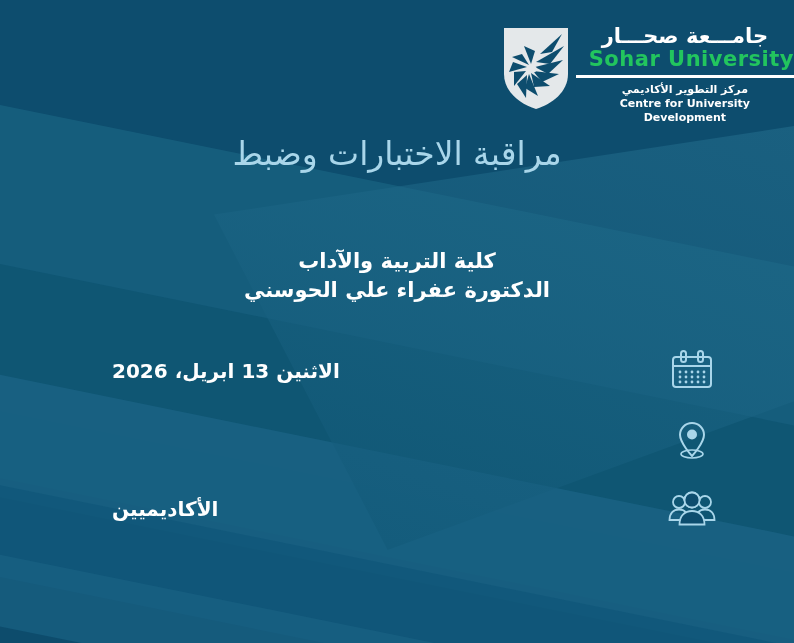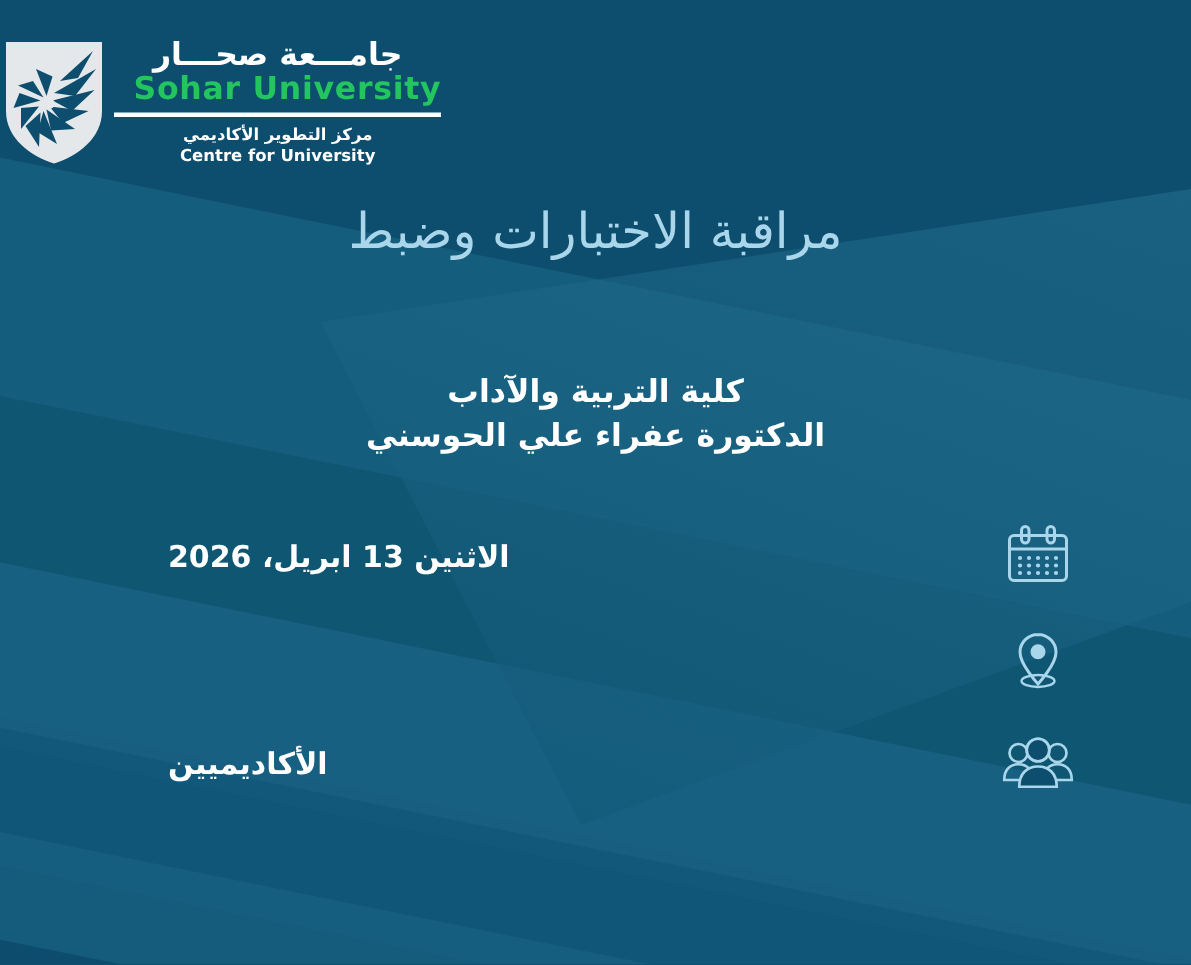--- a/index.html
+++ b/index.html
@@ -86,21 +86,21 @@
 
   
   .logo-wrap {
     position: absolute;
     top: 24px;
     left: 0;
     right: 0;
     display: flex;
     flex-direction: row-reverse;
     align-items: flex-start;
-    justify-content: flex-start;
+    justify-content: flex-end;
     gap: 4px;
   }
   .logo-text {
     text-align: center;
     color: #ffffff;
     direction: rtl;
   }
   .logo-ar {
     font-size: 21px;
     font-weight: bold;
@@ -241,20 +241,21 @@
         </g>
         <circle cx="33" cy="45" r="3.5" fill="#e4e8ea"></circle>
       </svg>
     </div>
     <div class="logo-text">
       <div class="logo-ar">جامـــعة صحـــار</div>
       <div class="logo-en">Sohar University</div>
       <div class="logo-rule"></div>
       <div class="logo-sub-ar">مركز التطوير الأكاديمي</div>
       <div class="logo-sub-en">Centre for University</div>
+      <div class="logo-sub-en">Development</div>
     </div>
   </div>
 
   <div class="title">
     <div>مراقبة الاختبارات وضبط</div>
   </div>
 
   <div class="speaker">
     <div>كلية التربية والآداب</div>
     <div>الدكتورة عفراء علي الحوسني</div>

